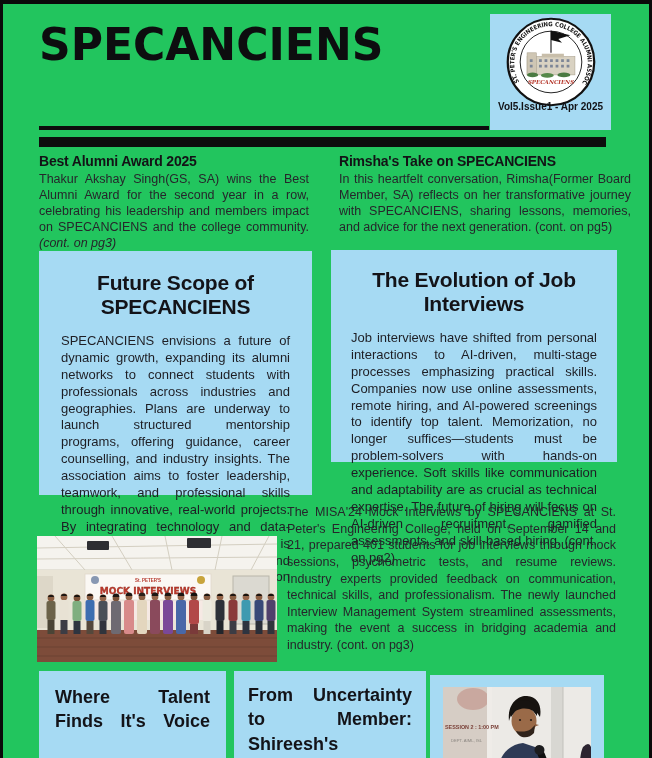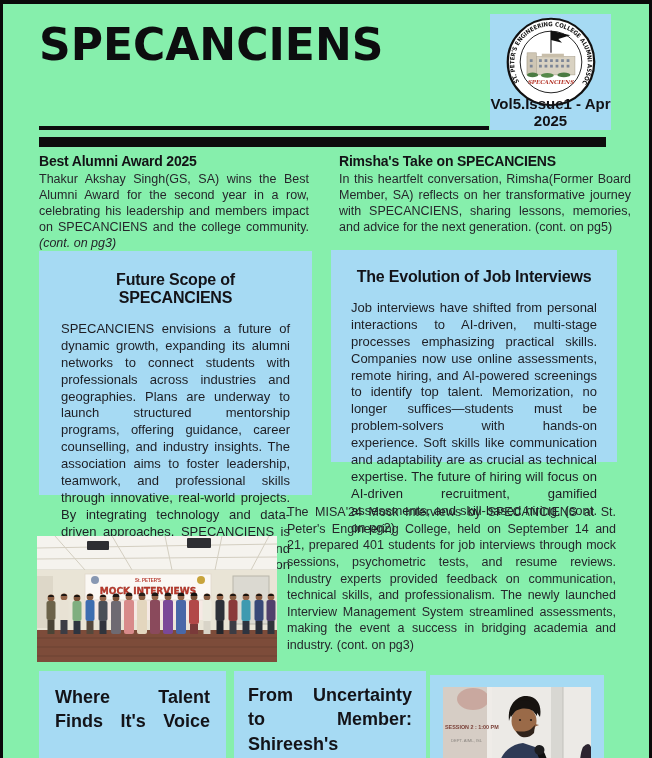--- a/index.html
+++ b/index.html
@@ -1,18 +1,18 @@
 <!DOCTYPE html>
 <html style="--accent_blue: #a6daf3; --ink: #0d0d0f; --banner_red: #b5372b;"><head>
 <meta charset="utf-8">
 <style>
   html,body{margin:0;padding:0;background:#404040;}
   .page{
     position:relative; width:652px; height:758px; margin:0 auto;
-    background:#86efac; overflow:hidden; box-sizing:border-box;
+    background:#22c55e; overflow:hidden; box-sizing:border-box;
     border-top:4px solid #0a0a0a; border-left:3px solid #0a0a0a; border-right:3px solid #0a0a0a;
     font-family:"Liberation Sans", sans-serif; color:#232327;
   }
   
   .masthead{position:absolute; left:36px; top:18px; width:450px;}
   .masthead .title{
     font-family:"DejaVu Sans", sans-serif; font-weight:800; font-size:44px; line-height:1.06;
     letter-spacing:0px; color:#0d0d0f; margin:0;
   }
   .masthead .subtitle{
@@ -20,33 +20,33 @@
     color:#0d0d0f; margin:2px 0 0 0; letter-spacing:-0.5px;
   }
   .rule-thin{position:absolute; left:36px; top:122px; width:450px; height:4px; background:#0d0d0d;}
   .rule-thick{position:absolute; left:36px; top:133px; width:567px; height:10px; background:#0d0d0d;}
   .logo-box{
     position:absolute; left:487px; top:10px; width:121px; height:116px;
     background:var(--accent_blue,#a6daf3); text-align:center;
   }
   .logo-box svg{display:block; margin:2px auto 0 auto;}
   .issue{
-    position:absolute; left:0; bottom:1px; width:100%;
-    font-size:15px; font-weight:700; color:#121216; letter-spacing:0px;
+    position:absolute; left:0; bottom:18px; width:100%;
+    font-size:10px; font-weight:700; color:#121216; letter-spacing:0px;
   }
   
   .article{position:absolute;}
   .article h3{margin:0 0 3px 0; font-size:14px; line-height:1.08; font-weight:700; color:#131316; letter-spacing:-0.2px;}
   .article p{margin:0; font-size:12.5px; line-height:1.27; text-align:justify; color:#26262b;}
   .col1{left:36px; top:150px; width:270px;}
   .col2{left:336px; top:150px; width:292px;}
   .cont-italic{font-style:italic;}
   
   .bluebox{position:absolute; background:var(--accent_blue,#a6daf3); box-sizing:border-box;}
-  .bluebox h4{margin:0; text-align:center; font-size:16px; font-weight:700; color:#131318; letter-spacing:-0.2px;}
+  .bluebox h4{margin:0; text-align:center; font-size:21px; font-weight:700; color:#131318; letter-spacing:-0.2px;}
   .bluebox p{margin:14px 0 0 0; font-size:13px; line-height:1.3; text-align:justify; color:#1e1e24;}
   .box-future{left:36px; top:247px; width:273px; height:244px; padding:20px 22px;}
   .box-jobs{left:328px; top:246px; width:286px; height:212px; padding:18px 20px;}
   
   .photo-frame{position:absolute; overflow:hidden;}
   .photo-group{left:34px; top:532px; width:272px; height:126px;}
   .spotlight{left:284px; top:500px; width:329px;}
   .spotlight h4{margin:0 0 8px 0; font-size:16.5px; font-weight:700; color:#131316;}
   .spotlight p{margin:0; font-size:12.5px; line-height:1.33; text-align:justify; color:#26262b;}
   

